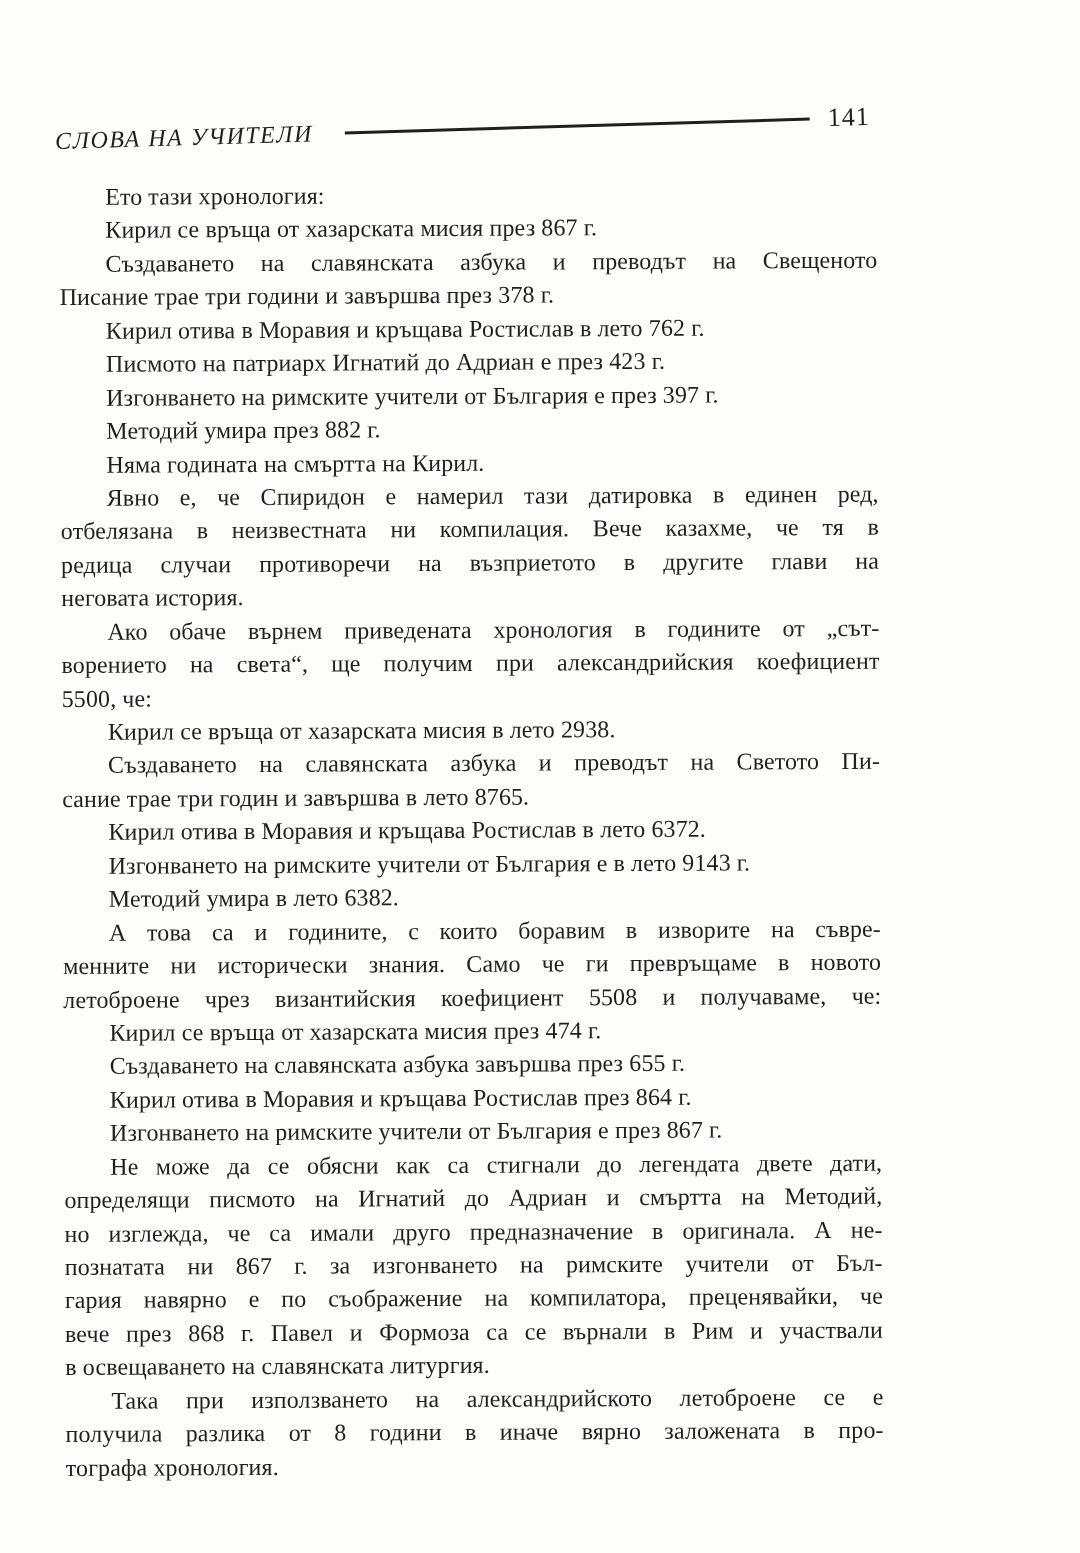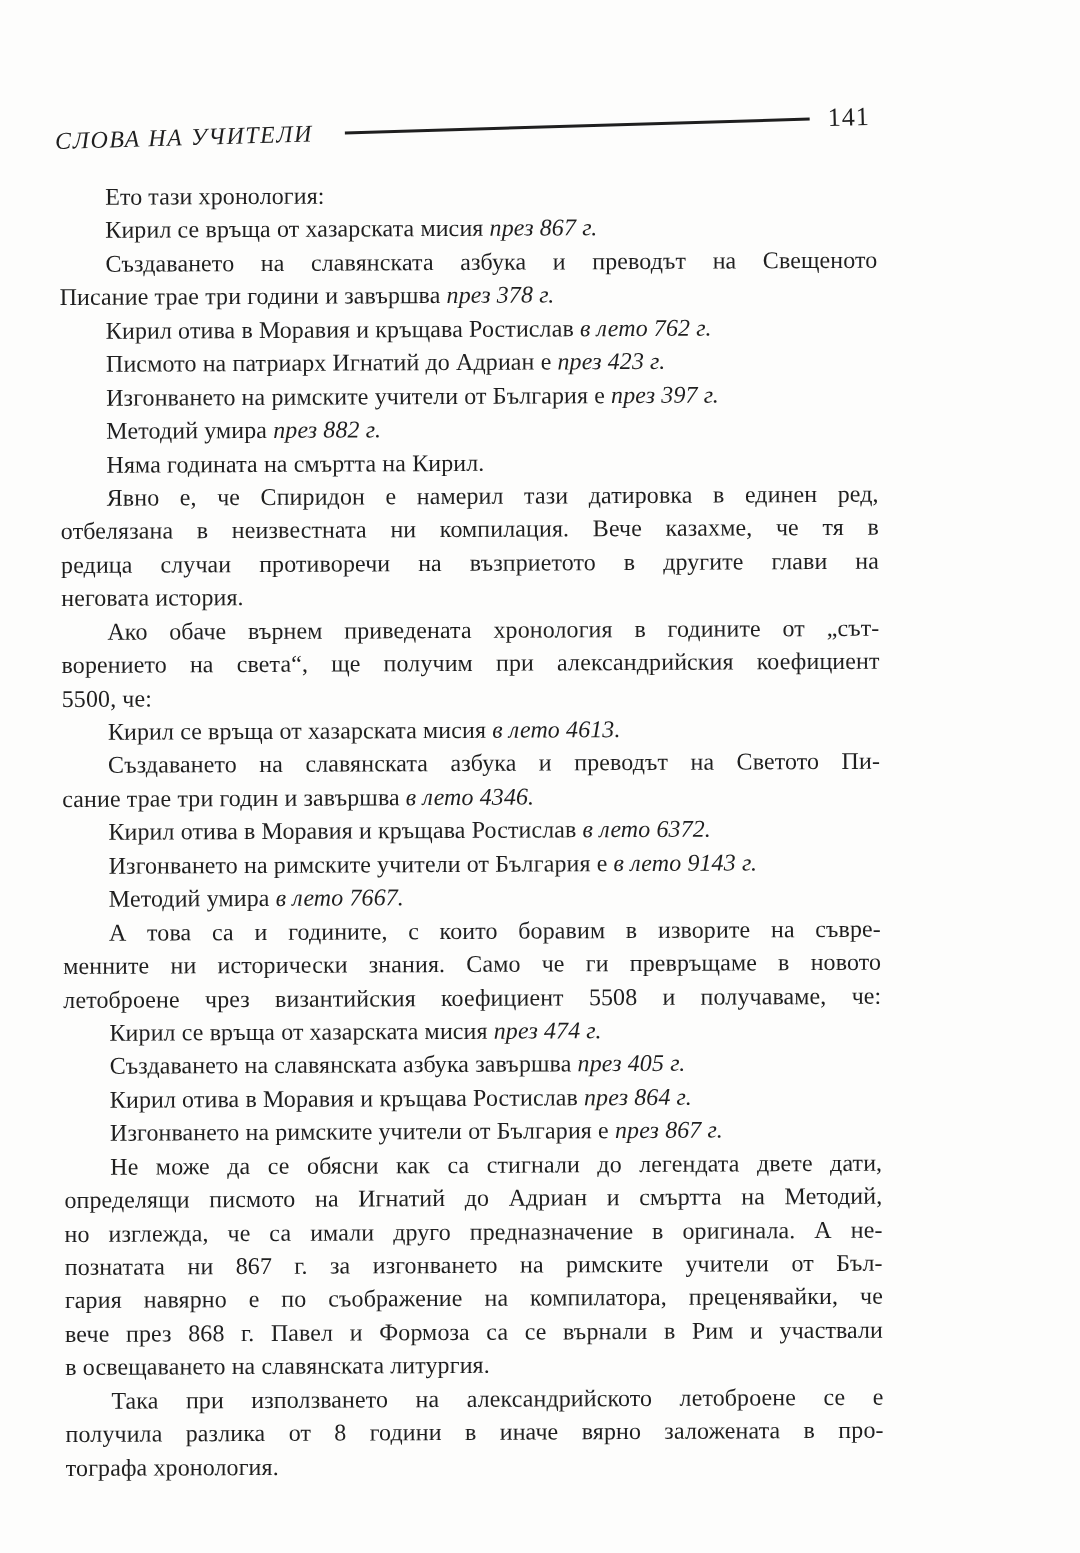--- a/index.html
+++ b/index.html
@@ -61,21 +61,21 @@
     letter-spacing:0.1px;
     text-align:left;
     white-space:normal;
   }
   .line.ind{padding-left:46px;}
   .line.just{
     text-align:justify;
     text-align-last:justify;
   }
   .seg{}
-  .it{font-style:italic;}
+  .it{}
 </style>
 </head>
 <body>
 
 <div class="page">
 
   <header class="pagehead">
     <span class="running">СЛОВА НА УЧИТЕЛИ</span>
     <span class="rule"></span>
     <span class="pagenum">141</span>
@@ -91,31 +91,31 @@
       <p class="line ind"><span class="seg">Изгонването на римските учители от България е </span><span class="seg it">през 397 г.</span></p>
       <p class="line ind"><span class="seg">Методий умира </span><span class="seg it">през 882 г.</span></p>
       <p class="line ind"><span class="seg">Няма годината на смъртта на Кирил.</span></p>
       <p class="line ind just"><span class="seg">Явно е, че Спиридон е намерил тази датировка в единен ред,</span></p>
       <p class="line just"><span class="seg">отбелязана в неизвестната ни компилация. Вече казахме, че тя в</span></p>
       <p class="line just"><span class="seg">редица случаи противоречи на възприетото в другите глави на</span></p>
       <p class="line"><span class="seg">неговата история.</span></p>
       <p class="line ind just"><span class="seg">Ако обаче върнем приведената хронология в годините от „сът-</span></p>
       <p class="line just"><span class="seg">ворението на света“, ще получим при александрийския коефициент</span></p>
       <p class="line"><span class="seg">5500, че:</span></p>
-      <p class="line ind"><span class="seg">Кирил се връща от хазарската мисия </span><span class="seg it">в лето 4613.</span></p>
+      <p class="line ind"><span class="seg">Кирил се връща от хазарската мисия </span><span class="seg it">в лето 2938.</span></p>
       <p class="line ind just"><span class="seg">Създаването на славянската азбука и преводът на Светото Пи-</span></p>
-      <p class="line"><span class="seg">сание трае три годин и завършва </span><span class="seg it">в лето 4346.</span></p>
+      <p class="line"><span class="seg">сание трае три годин и завършва </span><span class="seg it">в лето 8765.</span></p>
       <p class="line ind"><span class="seg">Кирил отива в Моравия и кръщава Ростислав </span><span class="seg it">в лето 6372.</span></p>
       <p class="line ind"><span class="seg">Изгонването на римските учители от България е </span><span class="seg it">в лето 9143 г.</span></p>
-      <p class="line ind"><span class="seg">Методий умира </span><span class="seg it">в лето 7667.</span></p>
+      <p class="line ind"><span class="seg">Методий умира </span><span class="seg it">в лето 6382.</span></p>
       <p class="line ind just"><span class="seg">А това са и годините, с които боравим в изворите на съвре-</span></p>
       <p class="line just"><span class="seg">менните ни исторически знания. Само че ги превръщаме в новото</span></p>
       <p class="line just"><span class="seg">летоброене чрез византийския коефициент 5508 и получаваме, че:</span></p>
       <p class="line ind"><span class="seg">Кирил се връща от хазарската мисия </span><span class="seg it">през 474 г.</span></p>
-      <p class="line ind"><span class="seg">Създаването на славянската азбука завършва </span><span class="seg it">през 405 г.</span></p>
+      <p class="line ind"><span class="seg">Създаването на славянската азбука завършва </span><span class="seg it">през 655 г.</span></p>
       <p class="line ind"><span class="seg">Кирил отива в Моравия и кръщава Ростислав </span><span class="seg it">през 864 г.</span></p>
       <p class="line ind"><span class="seg">Изгонването на римските учители от България е </span><span class="seg it">през 867 г.</span></p>
       <p class="line ind just"><span class="seg">Не може да се обясни как са стигнали до легендата двете дати,</span></p>
       <p class="line just"><span class="seg">определящи писмото на Игнатий до Адриан и смъртта на Методий,</span></p>
       <p class="line just"><span class="seg">но изглежда, че са имали друго предназначение в оригинала. А не-</span></p>
       <p class="line just"><span class="seg">познатата ни 867 г. за изгонването на римските учители от Бъл-</span></p>
       <p class="line just"><span class="seg">гария навярно е по съображение на компилатора, преценявайки, че</span></p>
       <p class="line just"><span class="seg">вече през 868 г. Павел и Формоза са се върнали в Рим и участвали</span></p>
       <p class="line"><span class="seg">в освещаването на славянската литургия.</span></p>
       <p class="line ind just"><span class="seg">Така при използването на александрийското летоброене се е</span></p>

